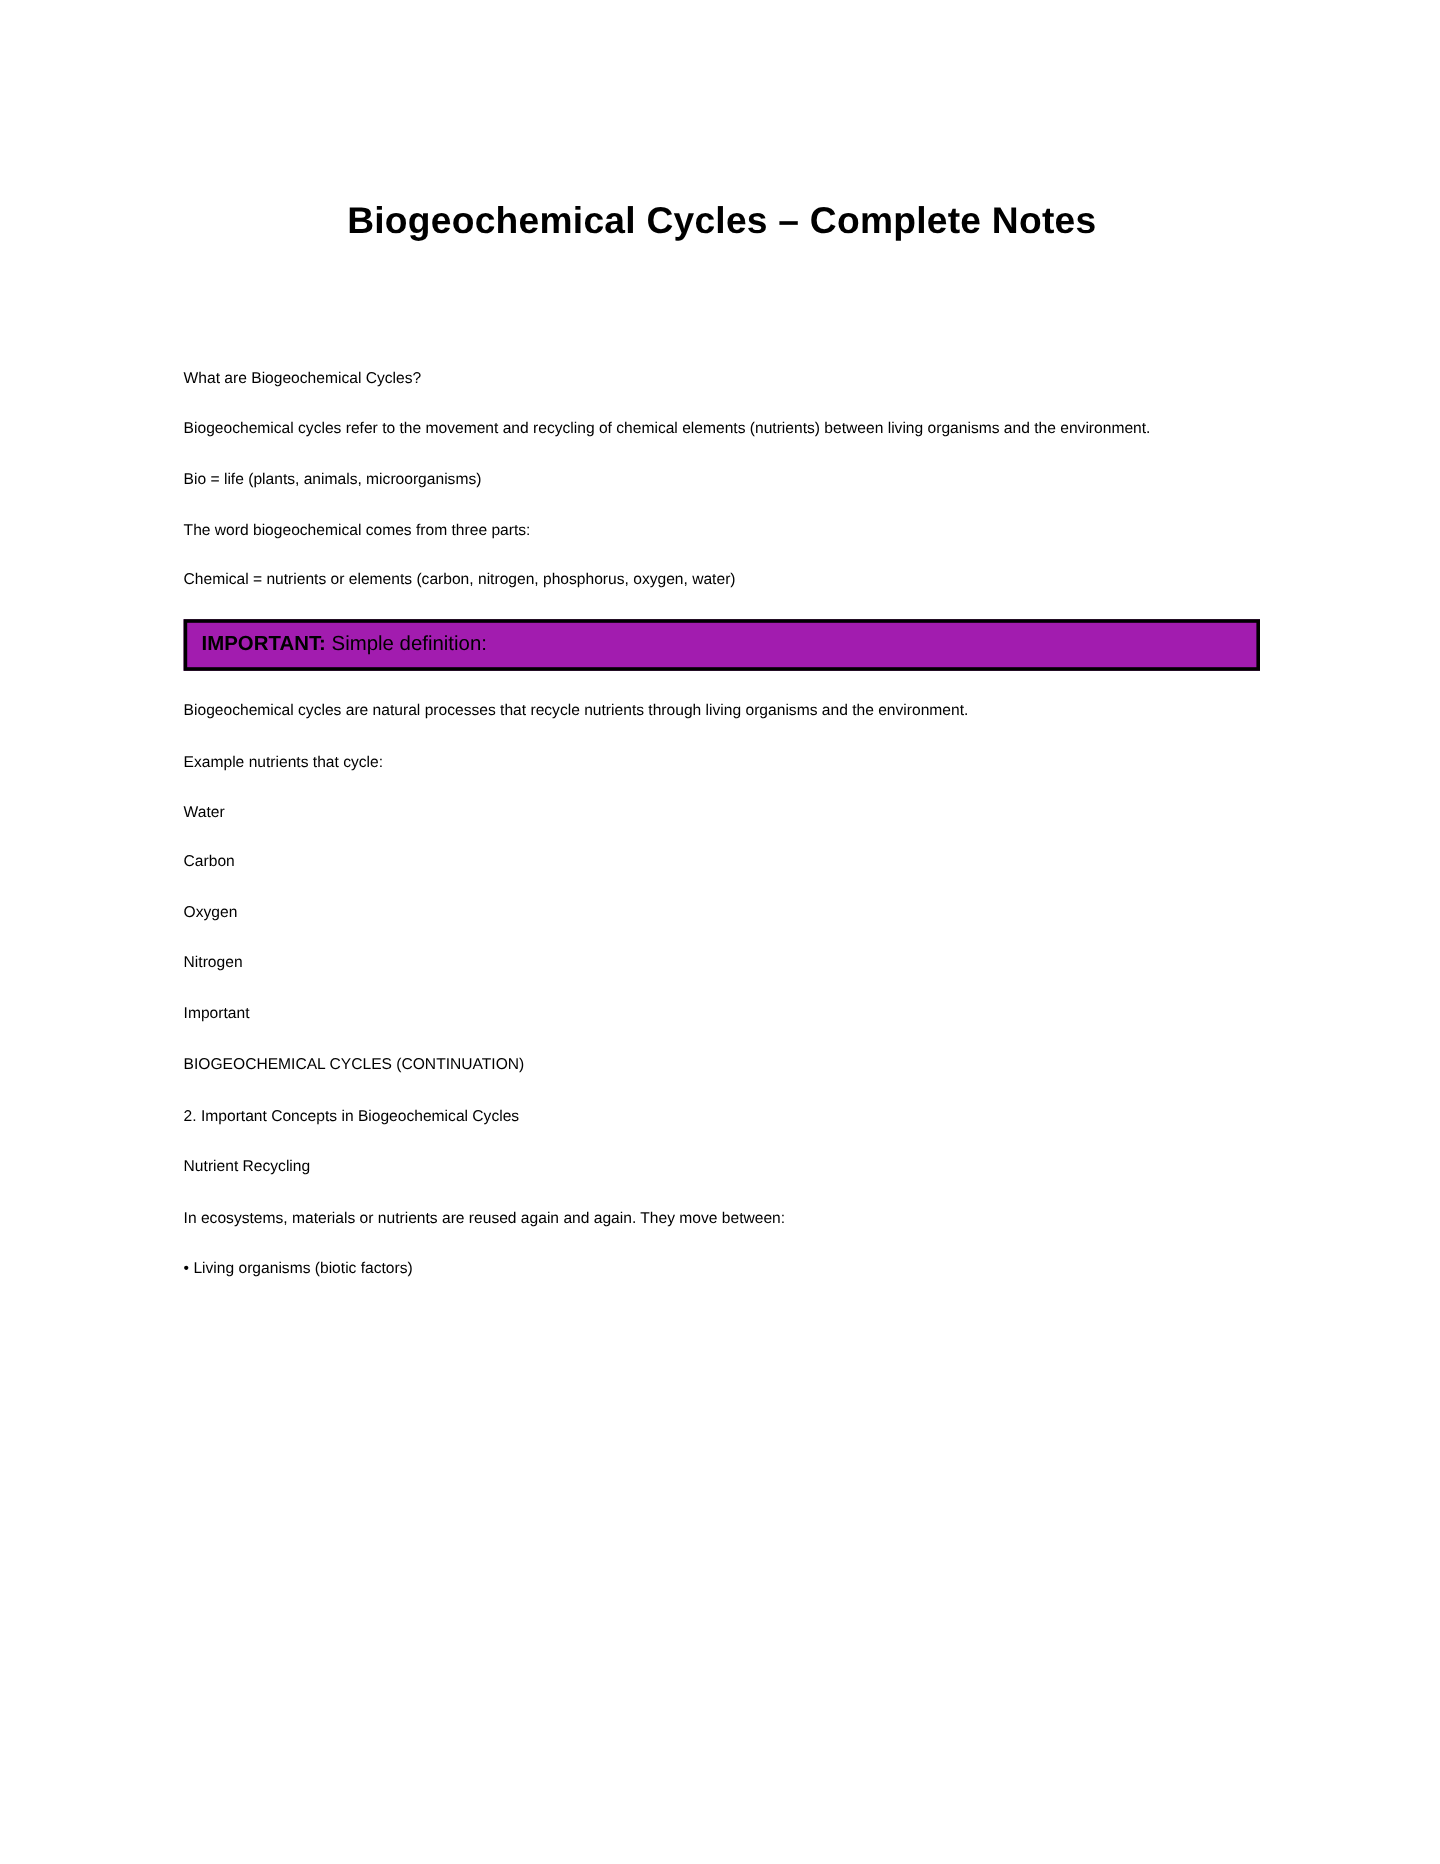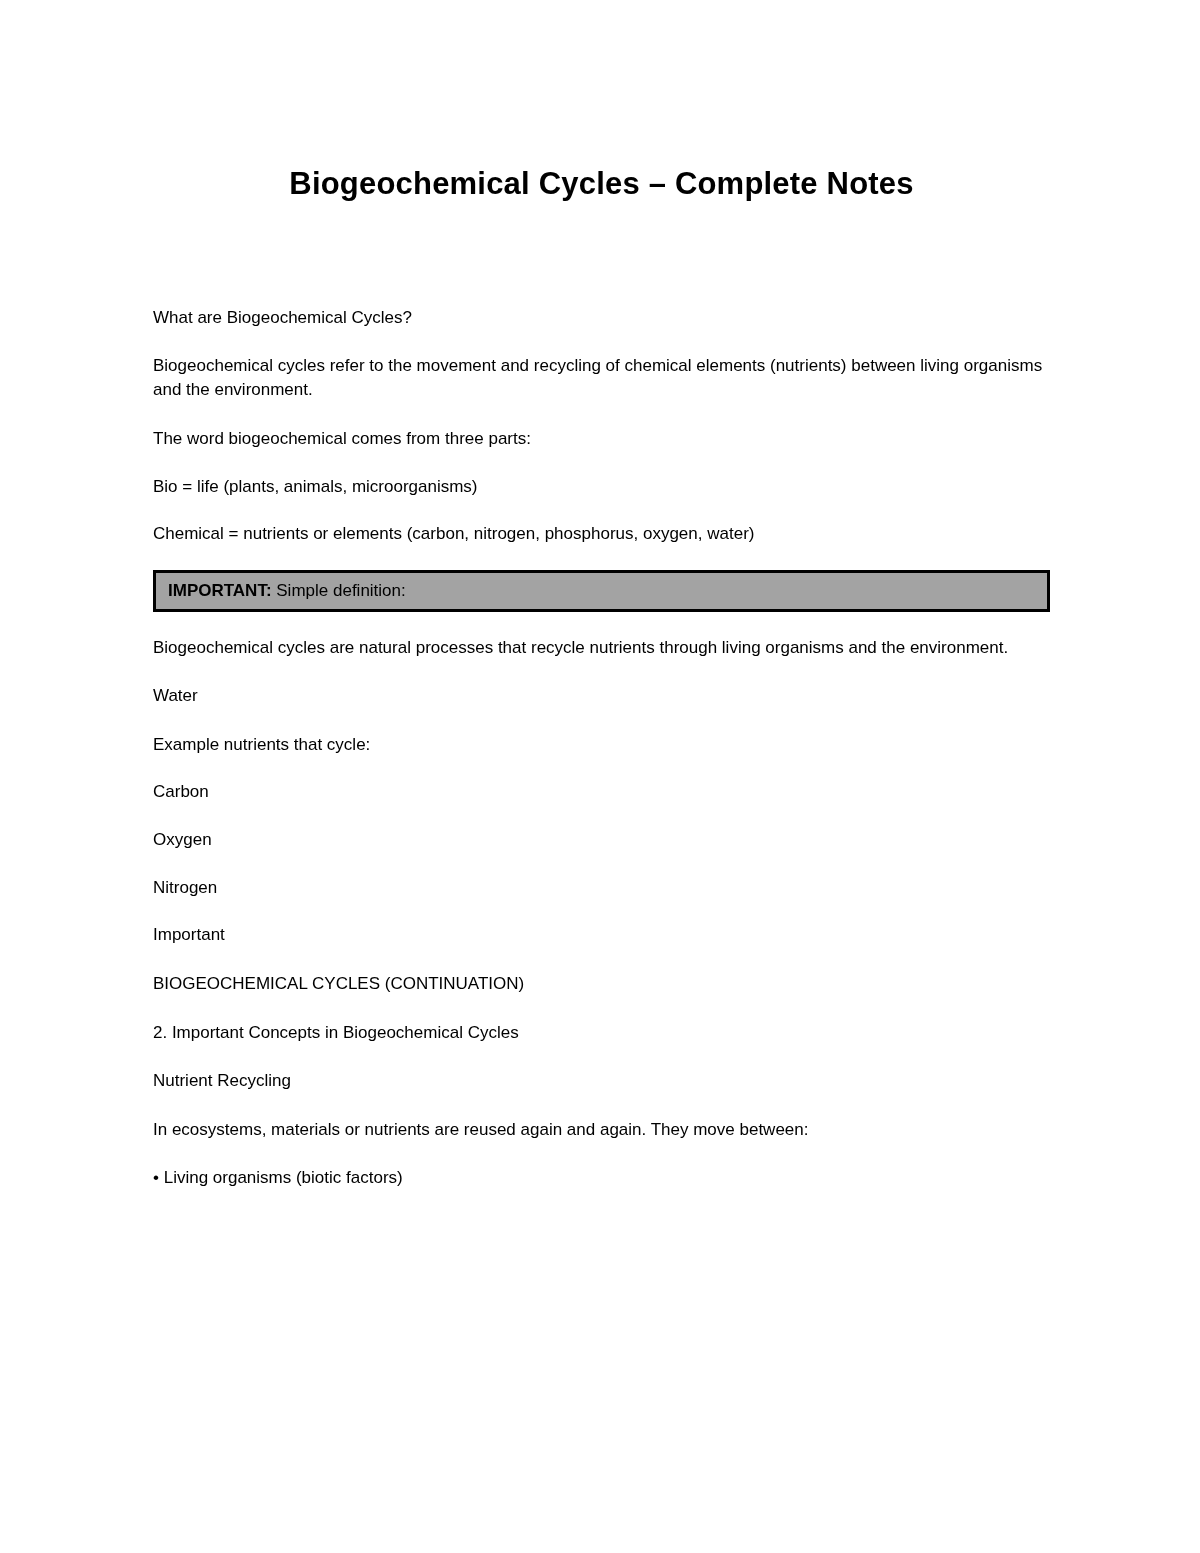--- a/index.html
+++ b/index.html
@@ -18,30 +18,30 @@
     padding: 150px 150px 0 153px;
   }
   .doc-title {
     font-size: 31px;
     font-weight: bold;
     text-align: center;
     letter-spacing: 0.2px;
     margin-bottom: 104px;
   }
   .para {
-    font-size: 17px;
+    font-size: 13px;
     line-height: 1.45;
     margin-bottom: 23px;
   }
   .gap-before {
     margin-top: 24px;
   }
   .important-box {
     border: 3px solid #000000;
-    background: #a3a3a3;
+    background: #a21caf;
     padding: 6px 12px;
     margin-bottom: 24px;
     font-size: 17px;
     line-height: 1.45;
   }
   .important-box .bold-label {
     font-weight: bold;
   }
 </style>
 </head>
@@ -49,36 +49,36 @@
 
 <div class="page">
   <div class="content">
 
     <h1 class="doc-title">Biogeochemical Cycles – Complete Notes</h1>
 
     <p class="para">What are Biogeochemical Cycles?</p>
 
     <p class="para">Biogeochemical cycles refer to the movement and recycling of chemical elements (nutrients) between living organisms and the environment.</p>
 
+    <p class="para">Bio = life (plants, animals, microorganisms)</p>
+
     <p class="para gap-before">The word biogeochemical comes from three parts:</p>
-
-    <p class="para">Bio = life (plants, animals, microorganisms)</p>
 
 
     <p class="para">Chemical = nutrients or elements (carbon, nitrogen, phosphorus, oxygen, water)</p>
 
     <div class="important-box">
       <span class="bold-label">IMPORTANT:</span><span> Simple definition:</span>
     </div>
 
     <p class="para">Biogeochemical cycles are natural processes that recycle nutrients through living organisms and the environment.</p>
 
+    <p class="para gap-before">Example nutrients that cycle:</p>
+
     <p class="para">Water</p>
-
-    <p class="para gap-before">Example nutrients that cycle:</p>
 
     <p class="para">Carbon</p>
 
     <p class="para">Oxygen</p>
 
     <p class="para">Nitrogen</p>
 
     <p class="para">Important</p>
 
     <p class="para gap-before">BIOGEOCHEMICAL CYCLES (CONTINUATION)</p>

